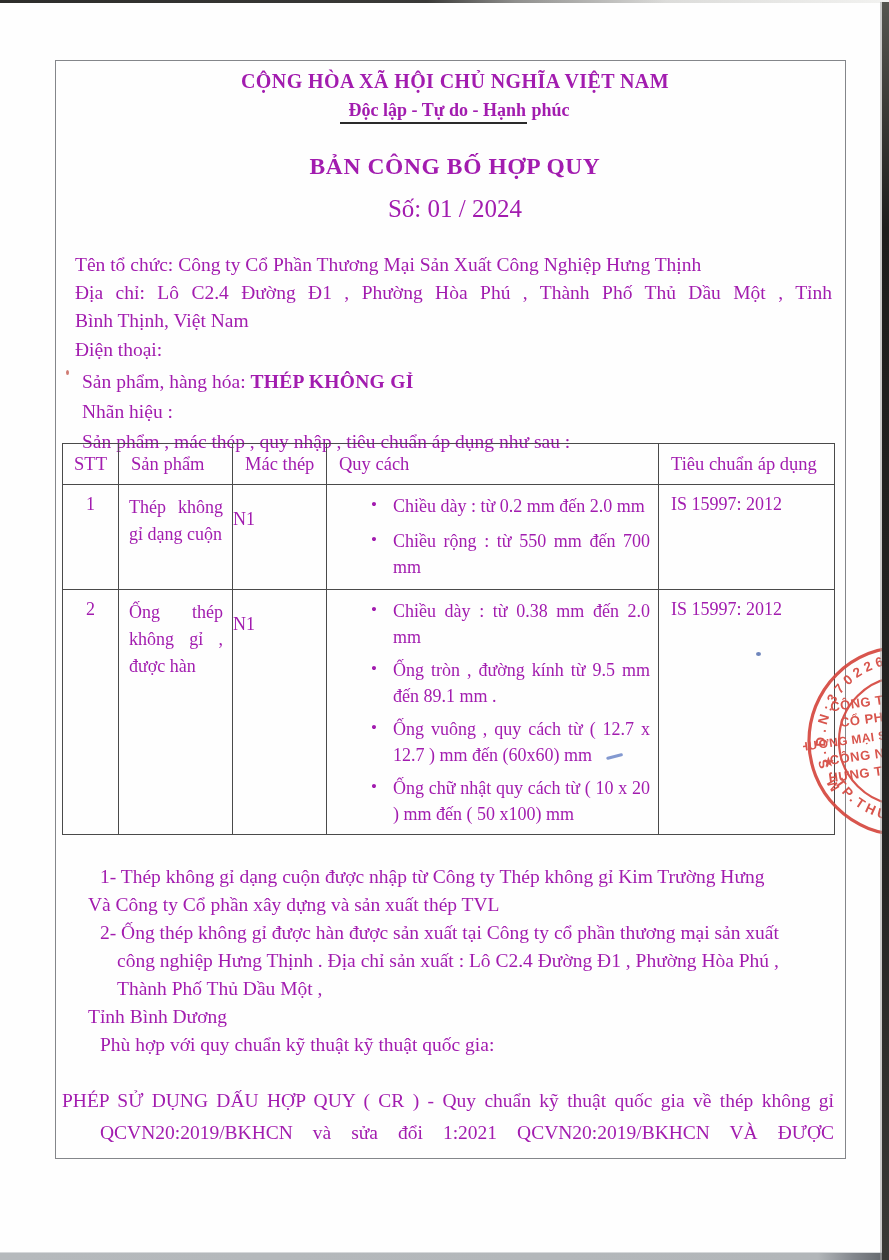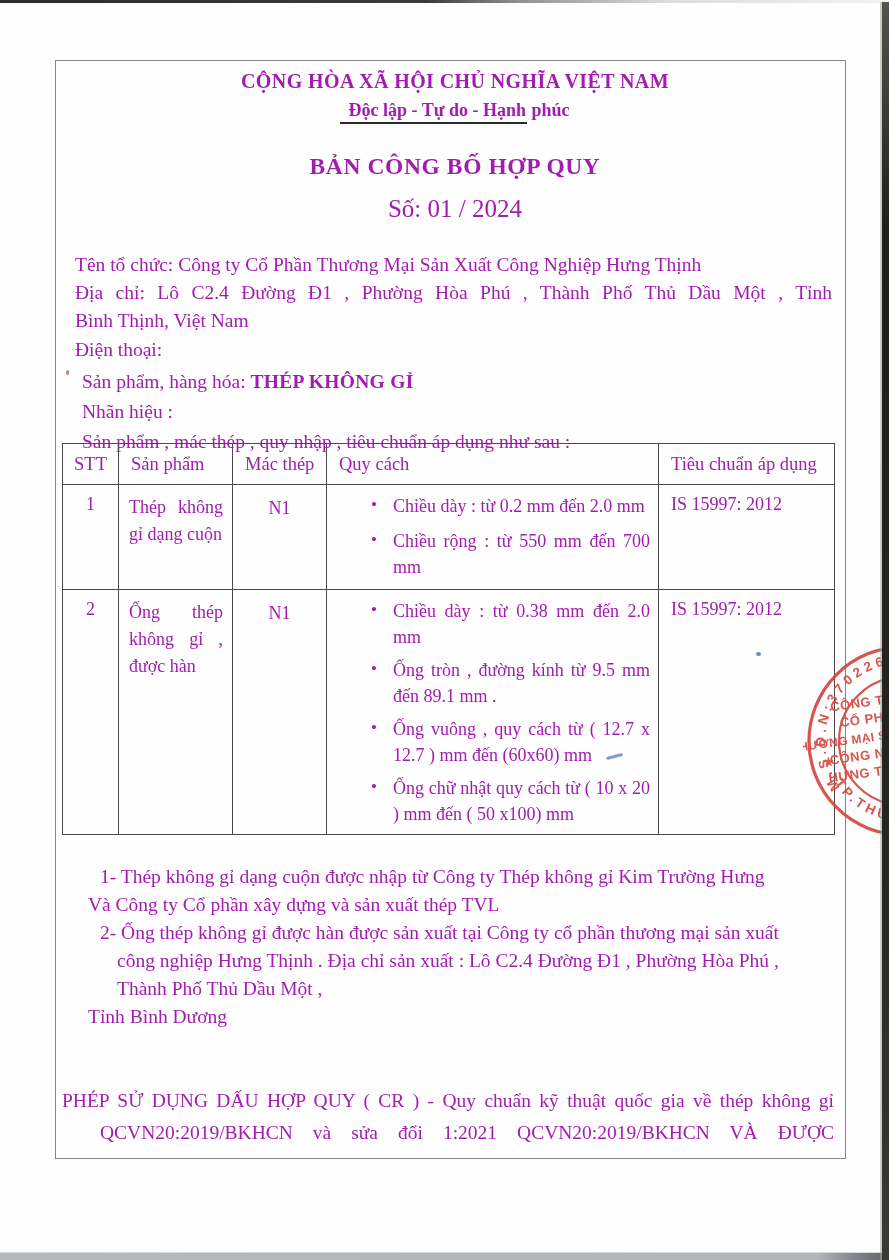--- a/index.html
+++ b/index.html
@@ -43,21 +43,21 @@
   
   .tbl { position:absolute; left:62px; top:443px; width:772px; z-index:2;
     border-collapse:collapse; table-layout:fixed; }
   .tbl th, .tbl td { border:1.5px solid #4a4a4a; font-size:18px; font-weight:normal;
     vertical-align:top; padding:0; overflow:hidden; }
   .tbl th { height:40px; vertical-align:middle; text-align:left; padding-left:12px; font-size:18.5px; }
   th.c-stt, td.c-stt { text-align:center; padding-left:0; }
   .r1 { height:97px; } .r2 { height:238px; }
   td.c-stt { padding-top:9px; }
   td.c-sp { text-align:justify; padding:9px 9px 0 10px; line-height:27px;margin-top:15px; }
-  td.c-mt { text-align:center; padding-top:13px; }
+  td.c-mt { text-align:left; padding-top:24px; }
   td.c-tc { padding:9px 4px 12px 12px; }
   td.c-qc { padding-top:8px; }
   .bi { position:relative; padding:0 8px 0 66px; text-align:justify; line-height:26px; margin-bottom:9px; }
   .r2 .bi { margin-bottom:7px; }
   .bi .dot { position:absolute; left:44px; top:-1px; font-size:17px; }
 
   
   .note { position:absolute; left:62px; width:772px; font-size:19.5px; line-height:28px;
     white-space:nowrap; z-index:2; box-sizing:border-box; }
   .pl0 { padding-left:0; } .pl26 { padding-left:26px; } .pl38 { padding-left:38px; } .pl55 { padding-left:55px; }
@@ -134,20 +134,21 @@
     </tr>
   </tbody>
     </table>
 
   <div class="note n1 pl38">1- Thép không gỉ dạng cuộn được nhập từ Công ty Thép không gỉ Kim Trường Hưng</div>
   <div class="note n2 pl26">Và Công ty Cổ phần xây dựng và sản xuất thép TVL</div>
   <div class="note n3 pl38">2- Ống thép không gỉ được hàn được sản xuất tại Công ty cổ phần thương mại sản xuất</div>
   <div class="note n4 pl55">công nghiệp Hưng Thịnh . Địa chỉ sản xuất : Lô C2.4 Đường Đ1 , Phường Hòa Phú ,</div>
   <div class="note n5 pl55">Thành Phố Thủ Dầu Một ,</div>
   <div class="note n6 pl26">Tỉnh Bình Dương</div>
+  <div class="note n7 pl38">Phù hợp với quy chuẩn kỹ thuật kỹ thuật quốc gia:</div>
   <div class="note n8 pl38 jl">QCVN20:2019/BKHCN và sửa đổi 1:2021 QCVN20:2019/BKHCN VÀ ĐƯỢC</div>
   <div class="note n9 pl0 jl">PHÉP SỬ DỤNG DẤU HỢP QUY ( CR ) - Quy chuẩn kỹ thuật quốc gia về thép không gỉ</div>
 
   <div class="ink-dot"></div>
   <div class="ink-dash"></div>
   <div class="ink-red-speck"></div>
 
   <svg class="stamp" width="200" height="210" viewBox="0 0 200 210">
     <defs>
       <path id="arcTop" d="M 38.5 151 A 78 78 0 1 1 168.9 66.4" fill="none"></path>

